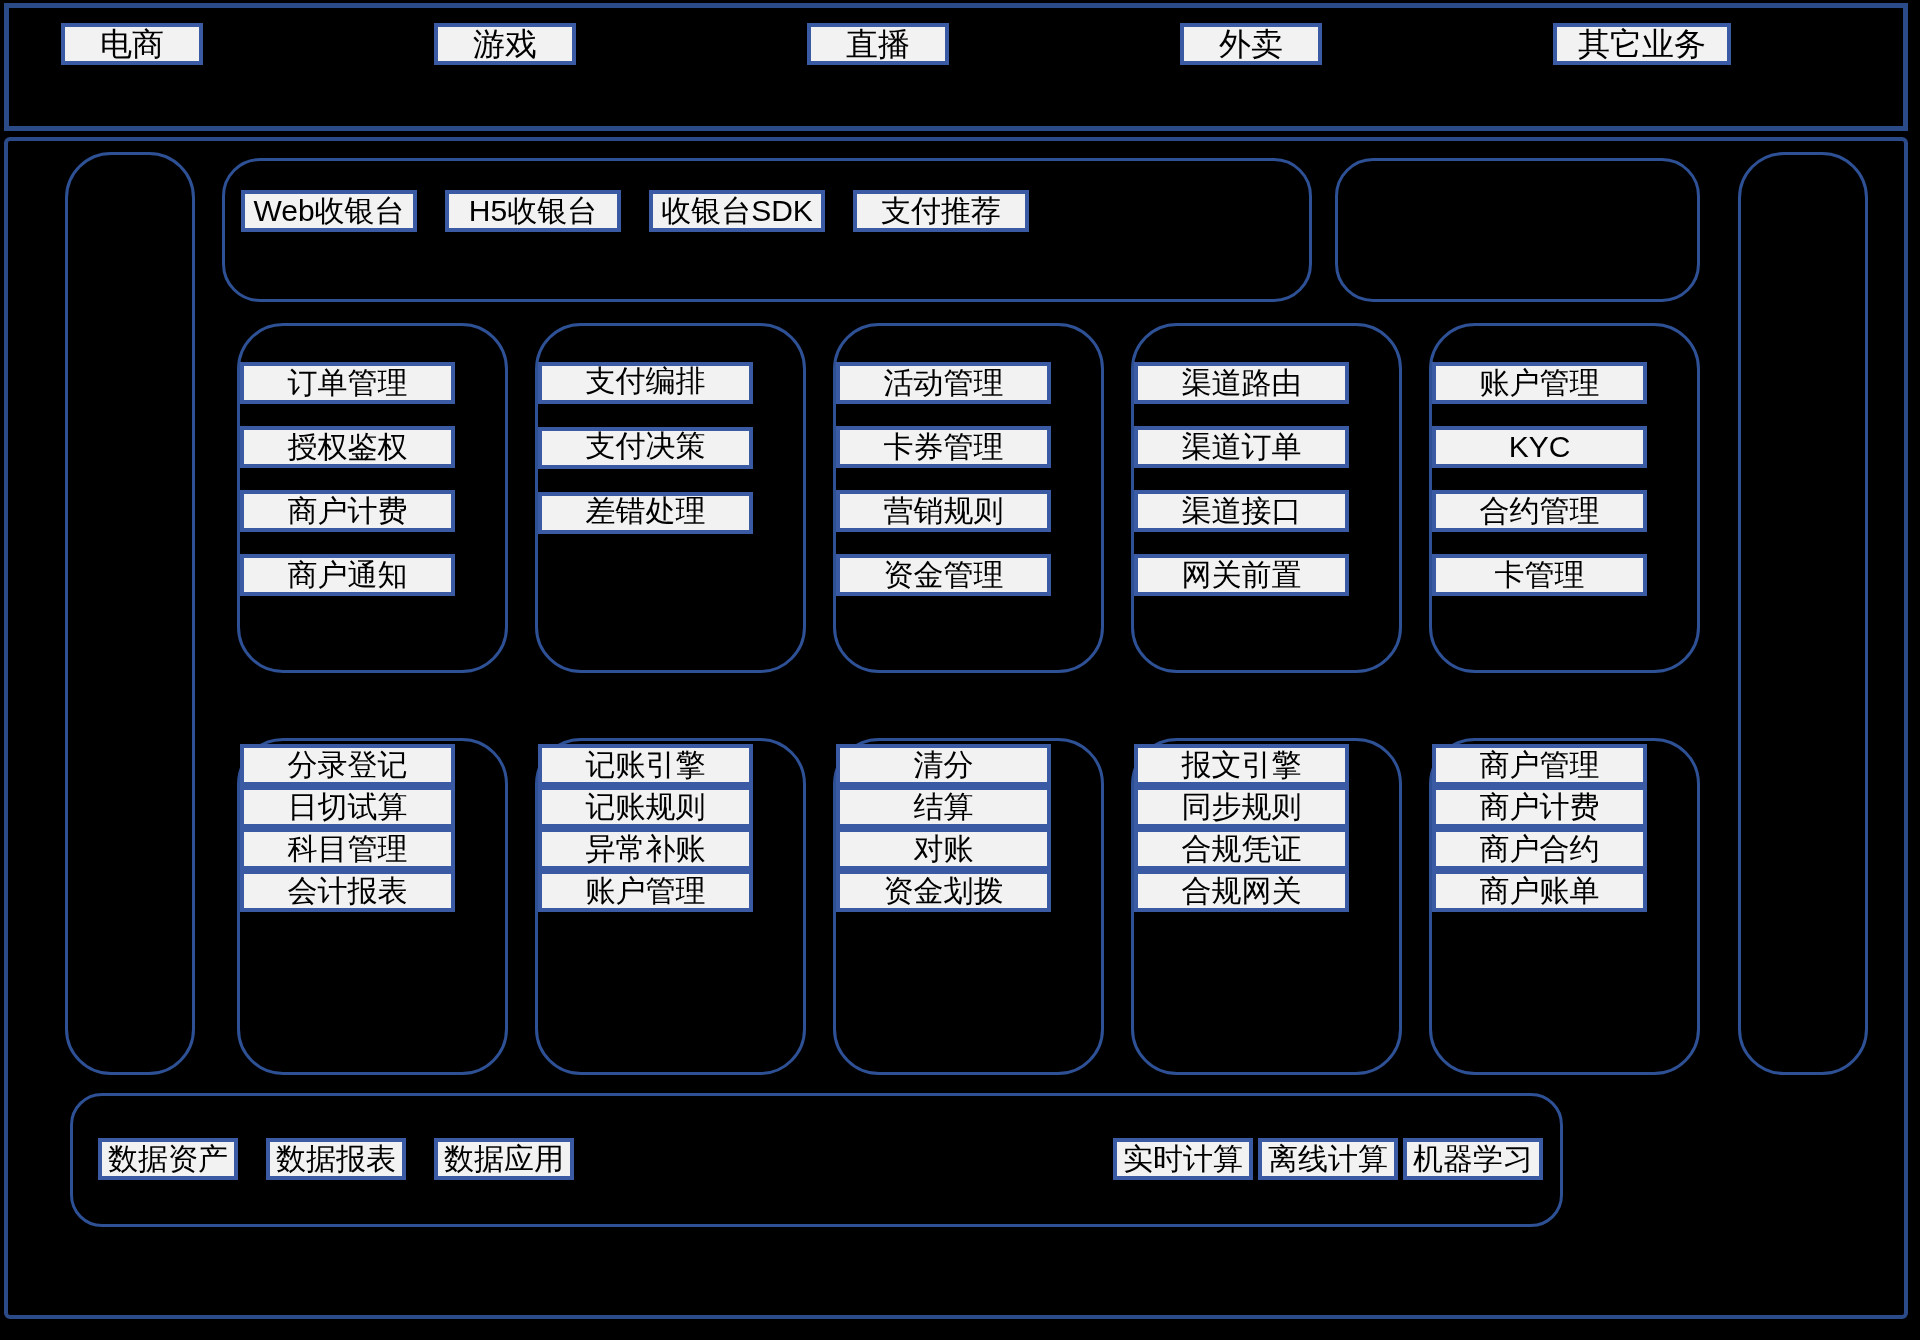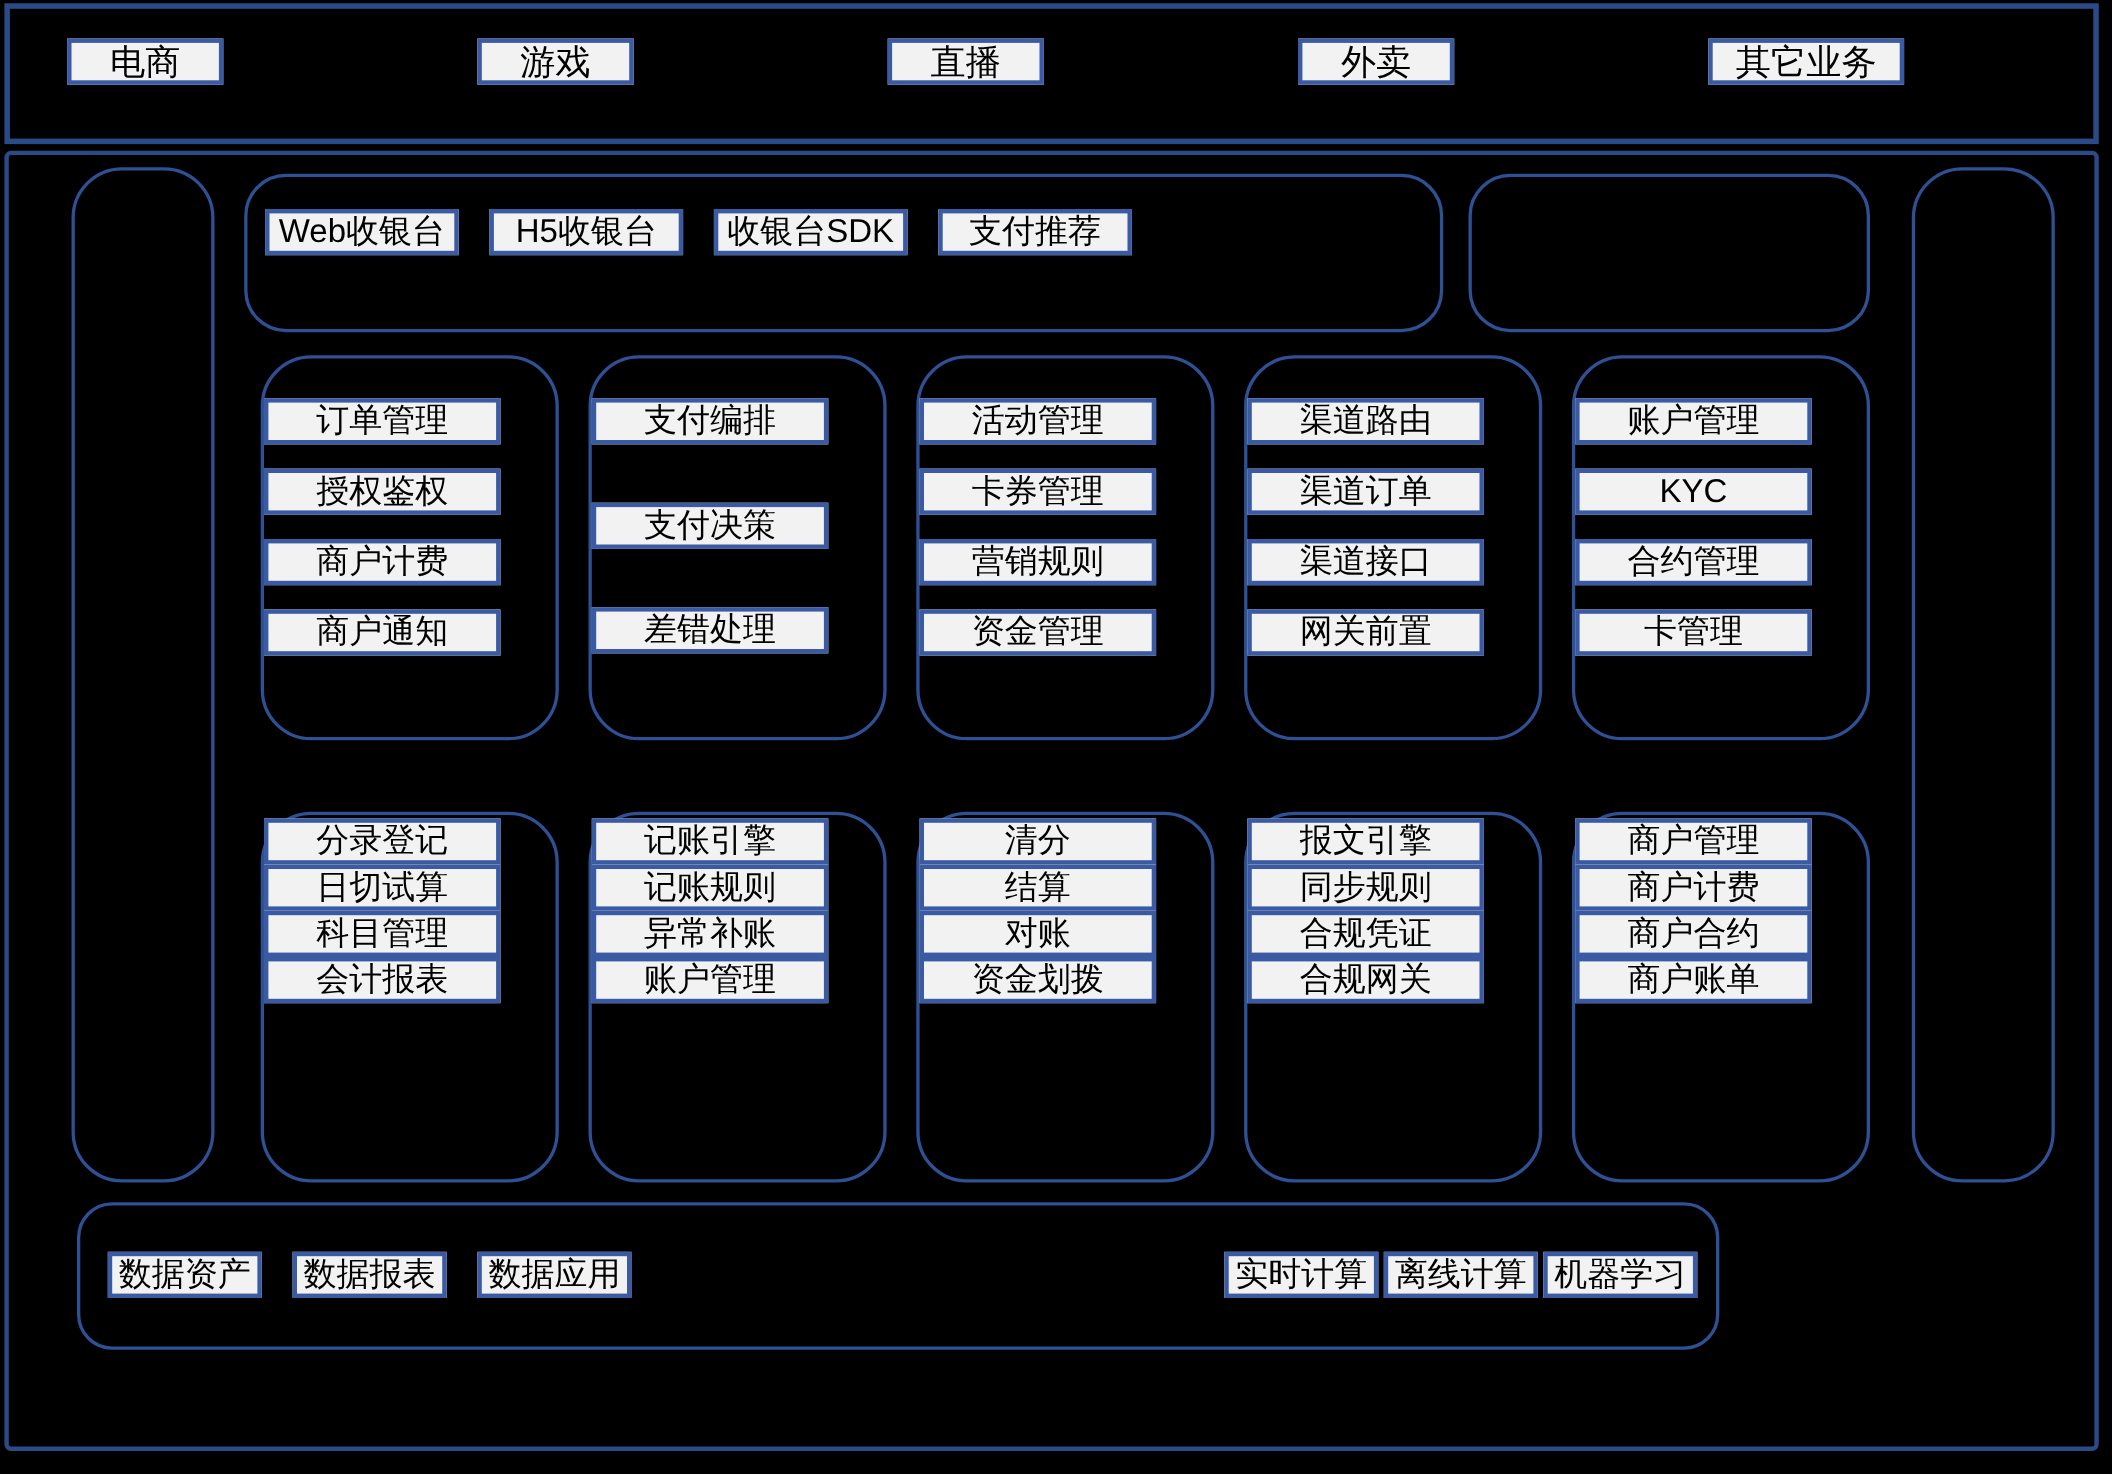--- a/index.html
+++ b/index.html
@@ -13,21 +13,21 @@
     background:var(--box-bg,#f2f2f2);
     border:4px solid var(--box-border,#3a5ba3);
     height:42px;display:flex;align-items:center;justify-content:center;
     font-size:30px;line-height:1;white-space:nowrap;flex:none;
   }
   
   .topbar{
     position:absolute;left:4px;top:3px;width:1904px;height:128px;
     border:5px solid var(--outer-border,#2a4a88);
     display:flex;justify-content:space-between;align-items:flex-start;
-    padding:27px 172px 0 52px;
+    padding:15px 172px 0 52px;
   }
   .topbar .wbox{width:142px;font-size:32px;}
   .topbar .wbox.wide{width:178px;}
   
   .bigbox{
     position:absolute;left:4px;top:137px;width:1904px;height:1182px;
     border:4px solid var(--outer-border,#2a4a88);border-radius:6px;
   }
   .rail{
     position:absolute;top:11px;width:130px;height:923px;
@@ -50,21 +50,21 @@
     position:absolute;left:229px;width:1463px;
     display:grid;grid-template-columns:repeat(5,1fr);column-gap:27px;
   }
   .grid.row1{top:182px;height:350px;}
   .grid.row2{top:597px;height:337px;}
   .cell{
     border:3px solid var(--container-border,#2e5095);border-radius:46px;
     display:flex;flex-direction:column;align-items:flex-start;
   }
   .row1 .cell{padding-top:36px;gap:22px;}
-  .row1 .cell.sparse{gap:53px;}
+  .row1 .cell.sparse{gap:23px;font-family:Liberation Mono, monospace;}
   .row2 .cell{padding-top:3px;}
   .cell .wbox{width:215px;}
   
   .databox{
     position:absolute;left:62px;top:952px;width:1493px;height:134px;
     border:3px solid var(--container-border,#2e5095);border-radius:32px;
     display:flex;align-items:flex-start;padding:42px 17px 0 10px;
   }
   .databox .wbox{width:140px;}
   .dgroup{display:flex;gap:28px;padding-left:15px;}

